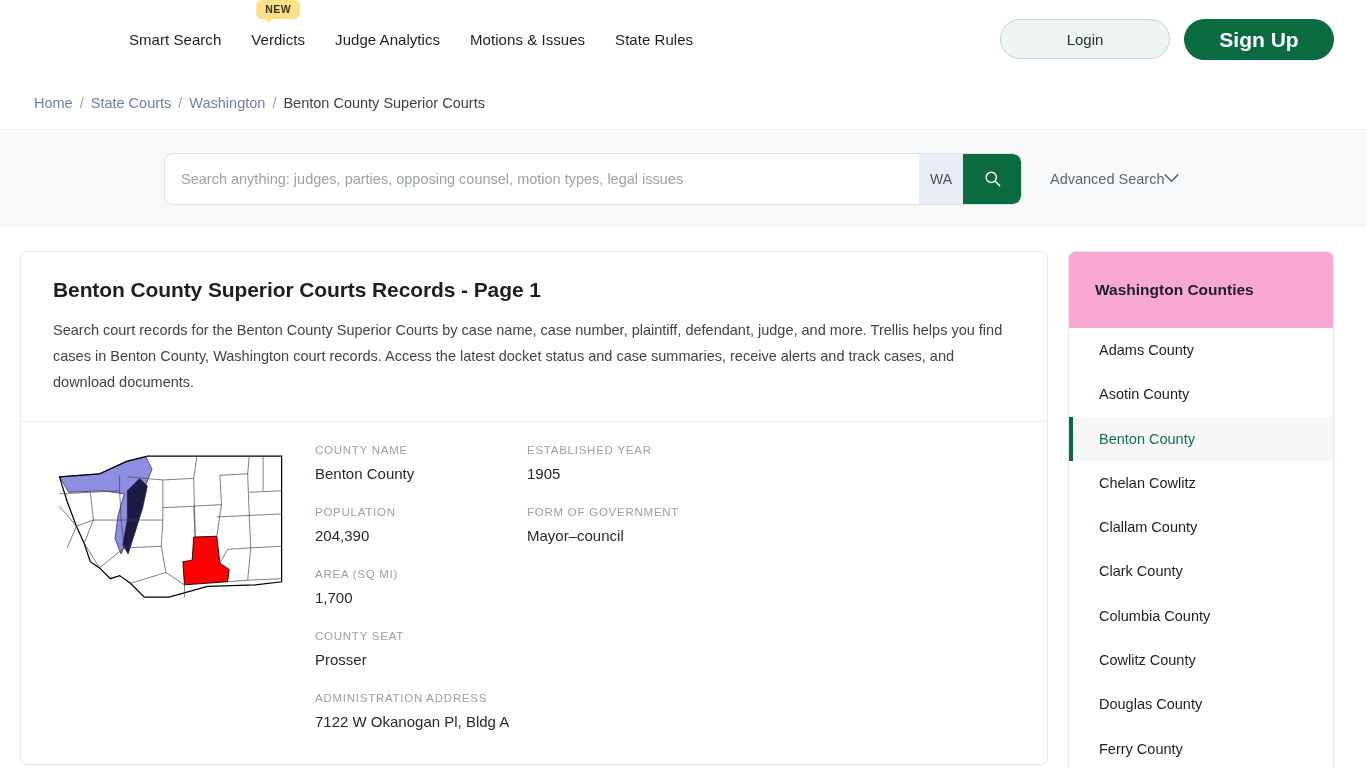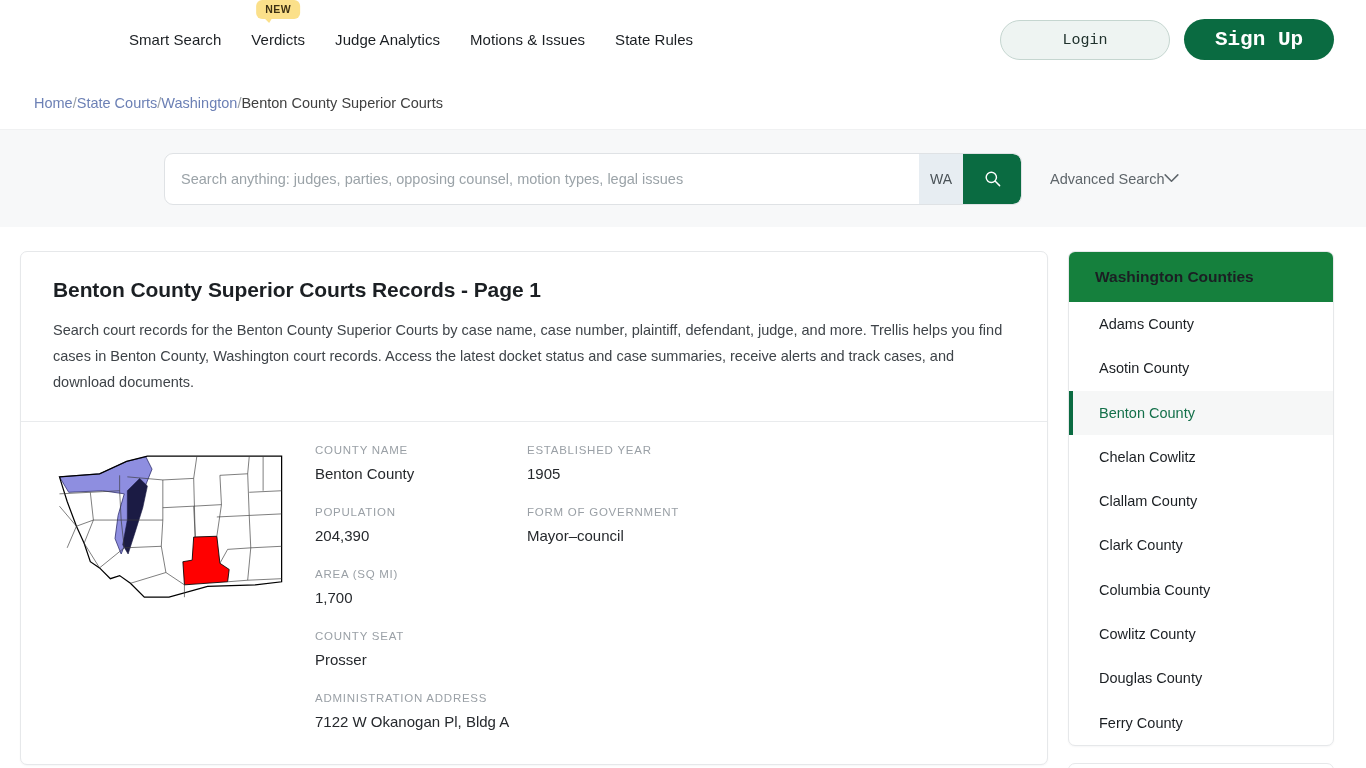--- a/index.html
+++ b/index.html
@@ -83,23 +83,22 @@
     bottom: -4px; left: 8px;
     width: 0; height: 0;
     border-left: 5px solid transparent;
     border-right: 3px solid transparent;
     border-top: 5px solid #fbe08a;
   }
 
   .header-actions {
     margin-left: auto;
     display: flex;
-    align-items: flex-end;
+    align-items: flex-start;
     gap: 14px;
-    font-family: Liberation Mono, monospace;
   }
   .btn-login {
     width: 170px; height: 40px;
     border: 1px solid #c5d6d0;
     background: #eef4f2;
     border-radius: 22px;
     color: #20322d;
     font-size: 15px;
     font-family: inherit;
     cursor: pointer;
@@ -116,20 +115,21 @@
     cursor: pointer;
   }
 
   
   .breadcrumb-bar {
     background: #ffffff;
     padding: 16px 32px 18px 34px;
     font-size: 14.5px;
     display: flex;
     align-items: center;
+    gap: 7px;
     color: #3c4043;
   }
   .breadcrumb-bar a {
     color: #6c80b5;
     text-decoration: none;
     cursor: pointer;
   }
   .breadcrumb-bar .sep { color: #9aa0a6; }
   .breadcrumb-bar .current { color: #404040; }
 
@@ -248,22 +248,22 @@
   
   .sidebar { width: 266px; flex-shrink: 0; }
   .side-card {
     background: #ffffff;
     border: 1px solid #e6e8ea;
     border-radius: 7px;
     overflow: hidden;
     box-shadow: 0 1px 2px rgba(16,24,40,0.04);
   }
   .side-head {
-    background: #15803d;
-    padding: 16px 26px;
+    background: #f9a8d4;
+    padding: 29px 26px;
     font-size: 15.5px;
     font-weight: 700;
     color: #1b1f23;
   }
   .side-item {
     padding: 12px 26px;
     font-size: 14.5px;
     color: #1b1f23;
     cursor: pointer;
     border-left: 4px solid transparent;

